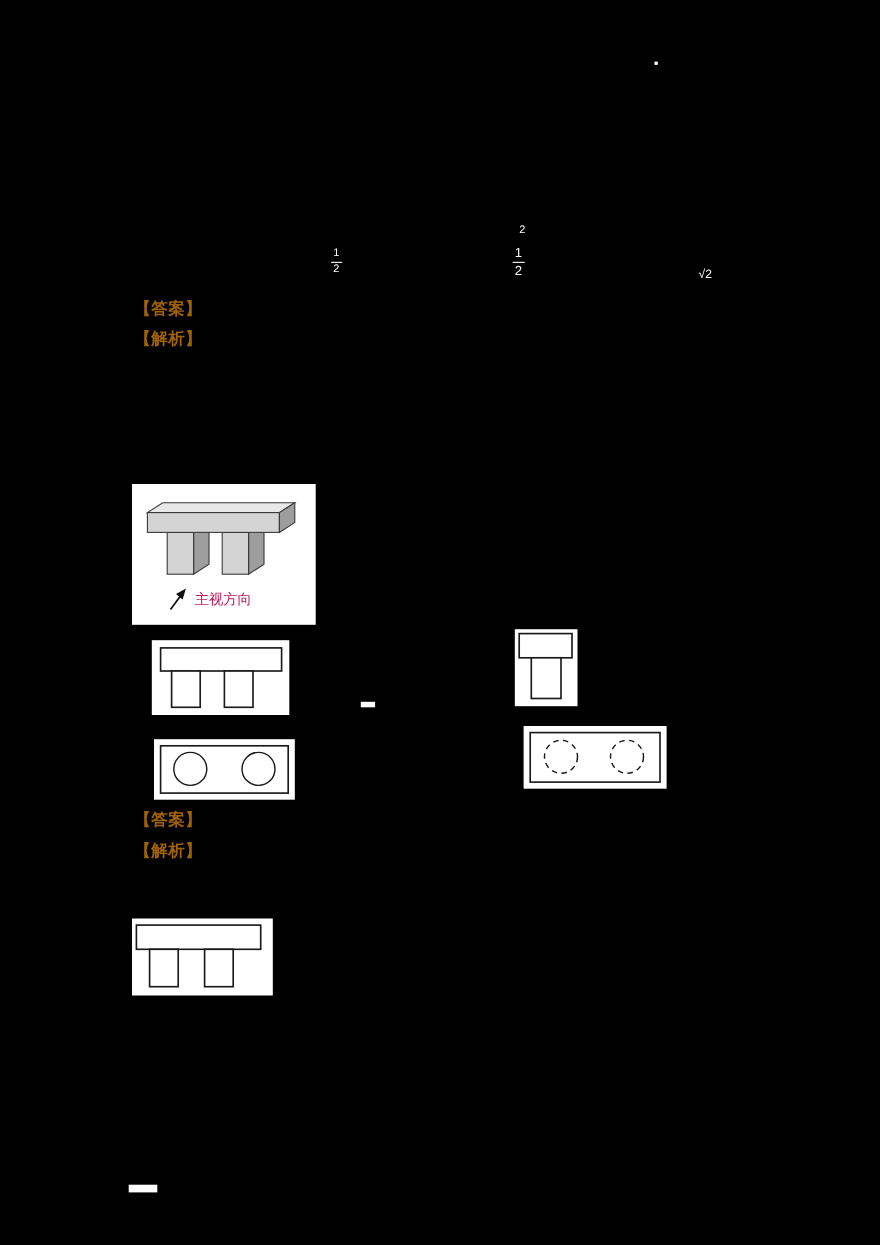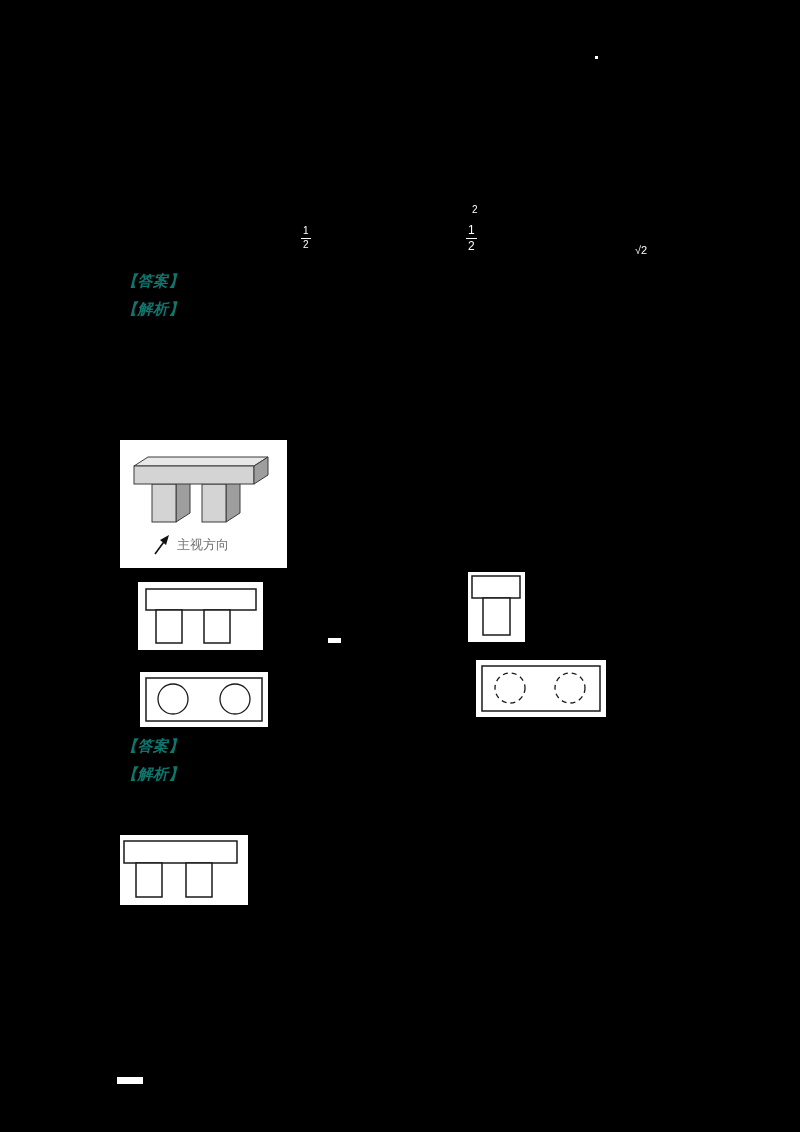--- a/index.html
+++ b/index.html
@@ -6,36 +6,35 @@
   body {
     width:800px; height:1132px;
     background:#000000;
     position:relative;
     overflow:hidden;
     font-family:"Liberation Sans", sans-serif;
   }
   .figbox { position:absolute; background:#ffffff; }
   .blue-label {
     position:absolute;
-    color:#0f766e;
+    color:#a16207;
     font-size:15px;
     font-weight:bold;
     line-height:19px;
     white-space:nowrap;
     letter-spacing:0.5px;
-    font-style:italic;
   }
   .frag { position:absolute; color:#ffffff; }
   .fraction { display:inline-block; text-align:center; line-height:1.05; }
   .fraction .num { display:block; border-bottom:1px solid #ffffff; padding:0 2px 1px 2px; }
   .fraction .den { display:block; padding-top:1px; }
   .white-dash { position:absolute; background:#ffffff; }
   .caption {
     position:absolute;
-    color:#737373;
+    color:#be185d;
     font-size:13px;
     white-space:nowrap;
   }
   svg { display:block; }
 </style>
 </head>
 <body>
 
 <div class="white-dash" style="left:595px; top:56px; width:3px; height:3px;"></div>
 

